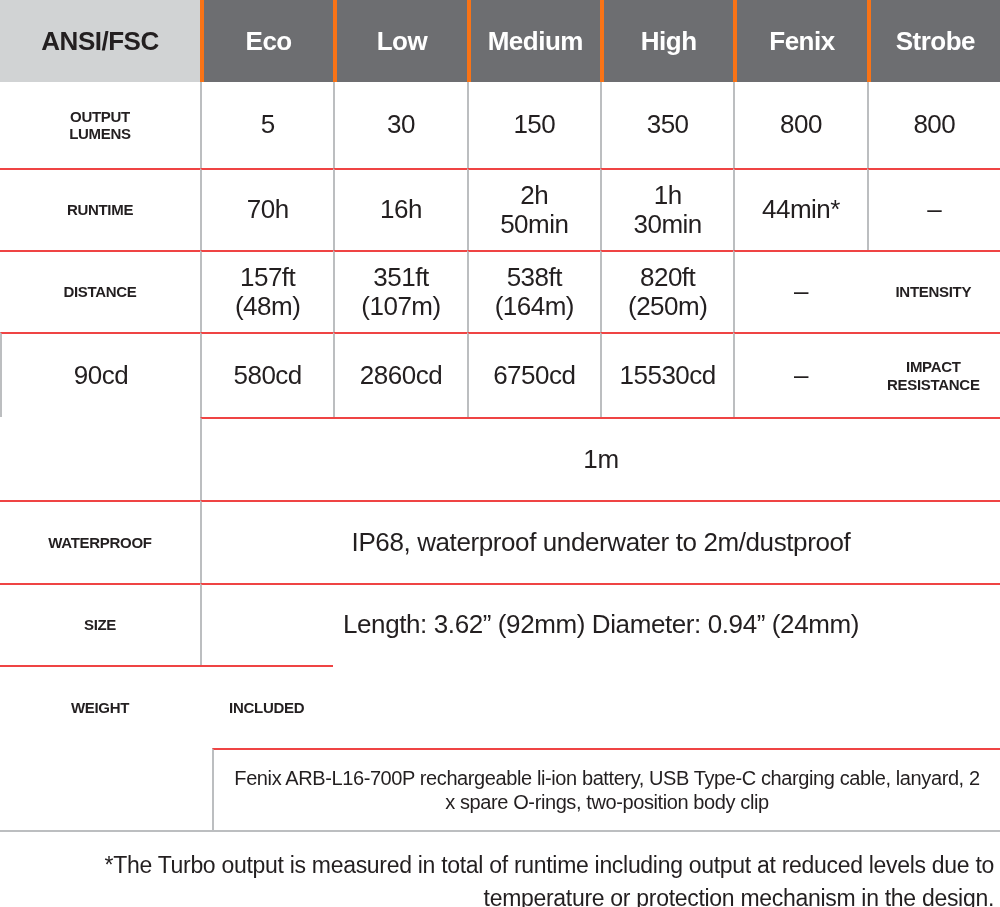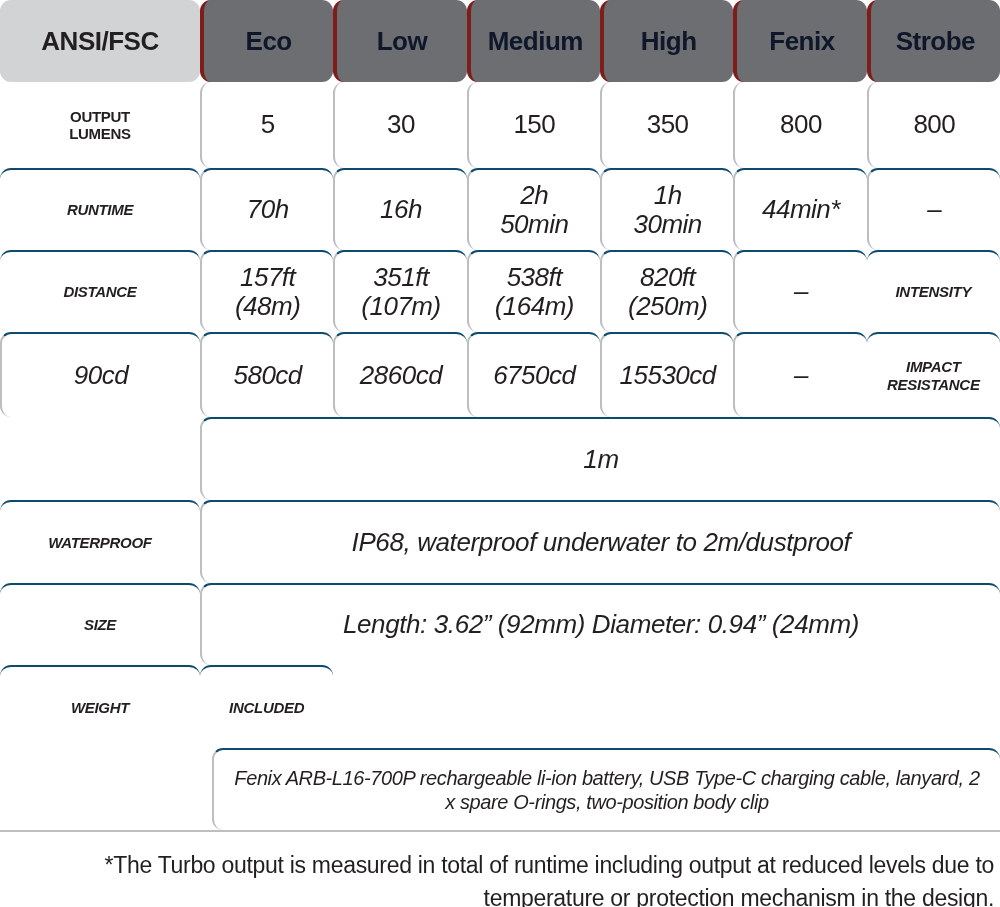--- a/index.html
+++ b/index.html
@@ -23,29 +23,28 @@
     border-bottom: 2px solid #bcbec0;
     box-sizing: border-box;
   }
   .cell {
     display: flex;
     align-items: center;
     justify-content: center;
     text-align: center;
     white-space: pre-line;
     box-sizing: border-box;
-    border-radius: 11px;
   }
   .hdr {
     background: #6d6e71;
-    color: #0f172a;
+    color: #ffffff;
     font-weight: bold;
     font-size: 26px;
     letter-spacing: -0.5px;
-    border-left: 4px solid #7f1d1d;
+    border-left: 4px solid #f97316;
   }
   .corner {
     background: #d1d3d4;
     color: #231f20;
     border-left: none;
   }
   .lbl {
     font-weight: bold;
     font-size: 15px;
     letter-spacing: -0.3px;
@@ -61,21 +60,21 @@
     font-size: 26px;
     letter-spacing: -0.4px;
     line-height: 1.2;
     padding: 0 14px;
   }
   .included {
     font-size: 20px;
     margin-left: 12px;
   }
   .bl { border-left: 2px solid #bcbec0; }
-  .bt { border-top: 2px solid #0c4a6e; font-style: italic; }
+  .bt { border-top: 2px solid #ef4444; }
   .footnote {
     width: 994px;
     margin-top: 17px;
     text-align: right;
     font-size: 23px;
     letter-spacing: -0.3px;
     line-height: 1.45;
     color: #231f20;
   }
 </style>

